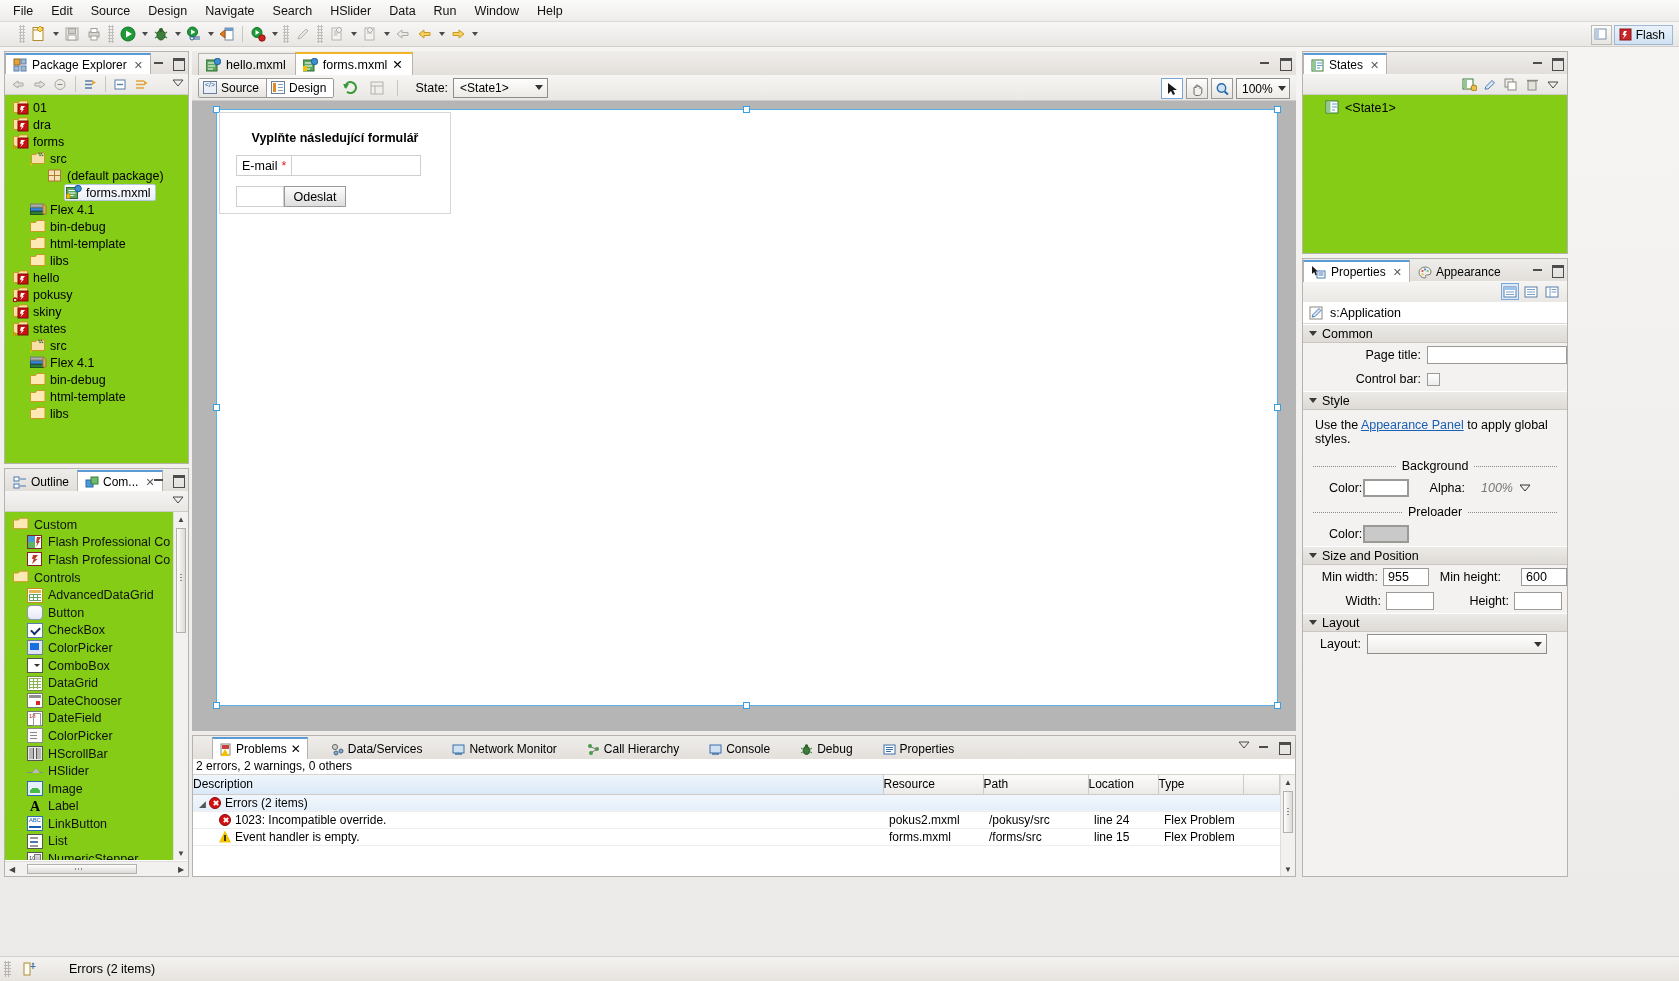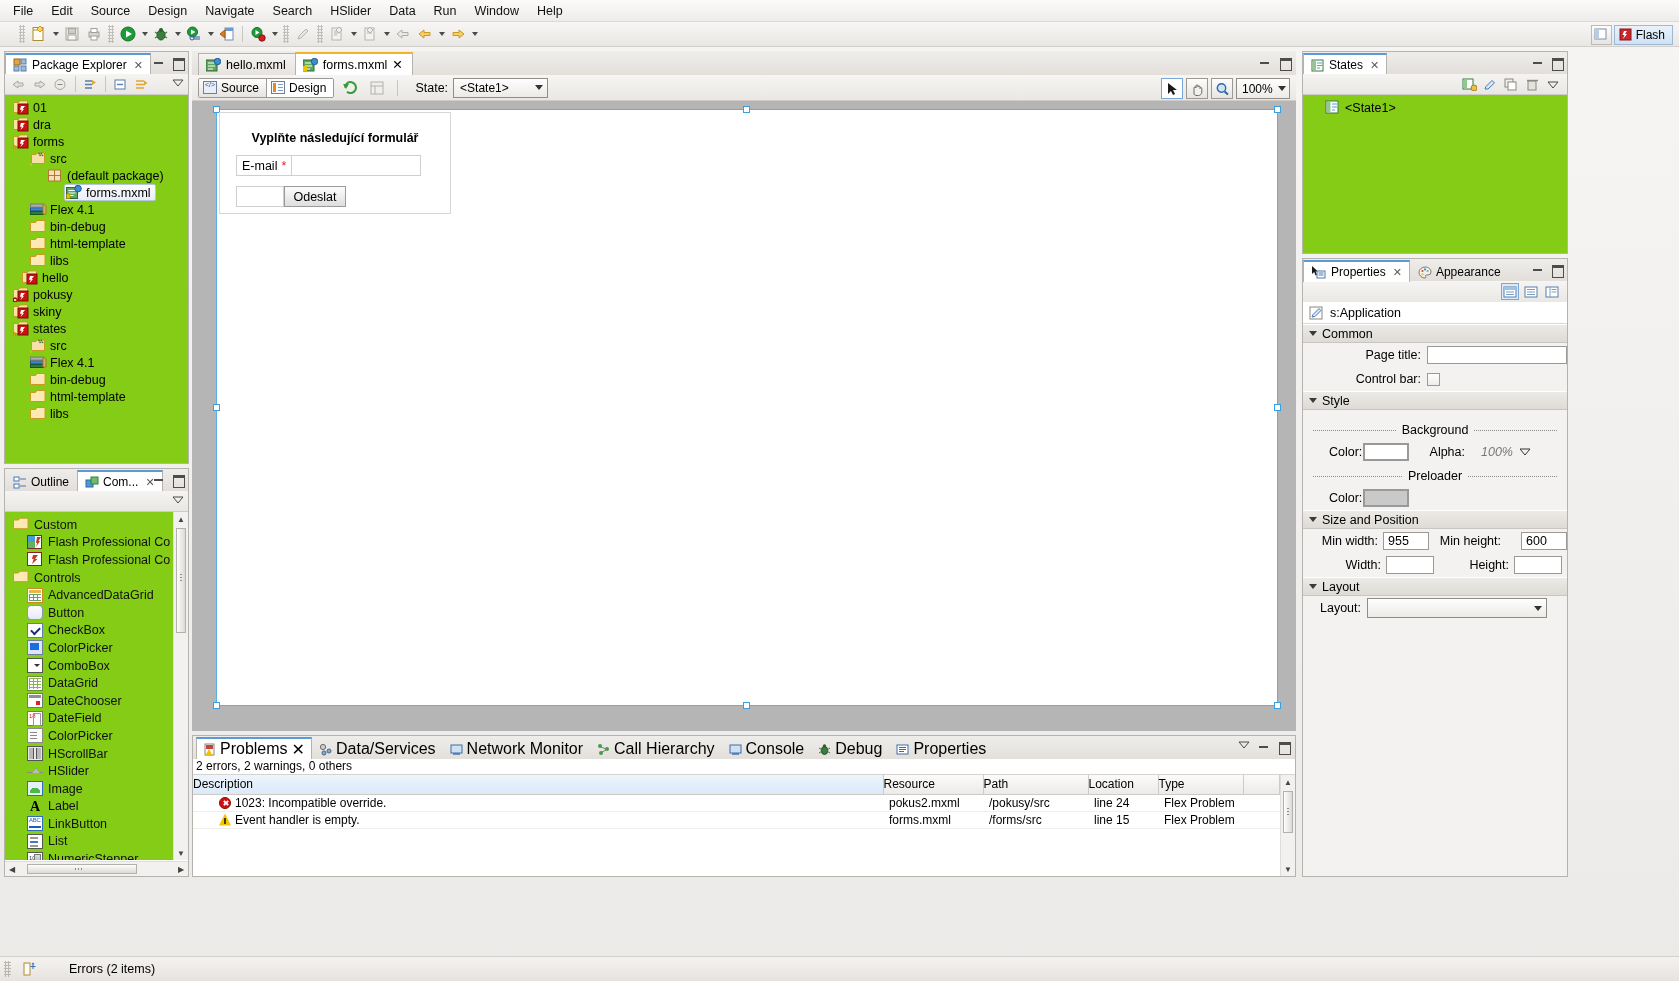--- a/index.html
+++ b/index.html
@@ -170,22 +170,22 @@
      padding: 0 5px; font-size:12.5px; gap:4px;}
   .req { color:#e02020; }
   .finput { height:21px; width:129px; border:1px solid #cfcfcf; border-left:none; background:#fff;}
   .fspacer { height:21px; width:48px; border:1px solid #cfcfcf; background:#fff;}
   .fbtn { height:21px; width:62px; border:1px solid #9a9a9a; background:linear-gradient(#fcfcfc,#dedede);
      display:flex;align-items:center;justify-content:center;font-size:12.5px;}
 
   
   .prob-tabs { height:23px; display:flex; align-items:flex-end;
      background: linear-gradient(#efedea,#e3e0dc); padding-left: 3px; position:relative;}
-  .ptab { display:flex;align-items:center;gap:4px;height:21px;padding:0 6px;font-size:16px;
-     border:1px solid transparent; border-bottom:none;}
+  .ptab { display:flex;align-items:center;gap:4px;height:21px;padding:0 6px;font-size:12px;
+     border:1px solid transparent; border-bottom:none;margin-left:16px;}
   .ptab.active{ background:#fff;border-color:#b6b3ae;border-top:2px solid #5a9ad6;height:22px;}
   .probsum { height:16px; font-size:12px; padding-left:3px; border-bottom:1px solid #d6d3ce; background:#fff;}
   .ptable { width:100%; border-collapse: collapse; font-size:12px; background:#fff;}
   .ptable th { font-weight:normal; text-align:left; height:19px;
      background:linear-gradient(#fbfbfa,#eceae7); border-right:1px solid #cecbc6; border-bottom:1px solid #cecbc6; padding-left:0;}
   .ptable th.sel { background: linear-gradient(#eef5fc,#dbe9f8); }
   .ptable td { height:17px; border-bottom:1px solid #f0eeec; padding-left:6px; white-space:nowrap;}
   .grouprow td { background: linear-gradient(#f2f7fd,#e4eef9); }
   .err-ico, .warn-ico { width:12px;height:12px; display:inline-block; position:relative; margin-right:4px; vertical-align:-2px;}
   .err-ico{ background:#d51010; border-radius:50%; border:1px solid #8d0707;}
@@ -532,21 +532,21 @@
               </span>
             </div>
             <div class="trow" style="padding-left: 25px;">
               <span style="display: flex; align-items: center;">
                 <span class="ico"><svg width="16" height="15">
                     <path d="M0.5 3.5h5l1.4-2h8.1v11H0.5z" fill="#fde9b4" stroke="#c79a20"></path>
                   </svg></span>
                 <span>libs</span>
               </span>
             </div>
-            <div class="trow" style="padding-left: 17px;">
+            <div class="trow" style="padding-left: 8px;">
               <span style="display: flex; align-items: center;">
                 <span class="ico"><svg width="16" height="15">
                     <path d="M0.5 2.5h5l1.2-1.6h7.8v11.6H0.5z" fill="#fbe3a3" stroke="#c79a20"></path>
                     <rect x="5" y="4" width="10" height="10" fill="#cc1111" stroke="#7d0c0c"></rect>
                     <path d="M8 6h4l-2.5 3.2H11L7.5 13l1.3-3.2H7z" fill="#fff"></path>
                   </svg></span>
                 <span>hello</span>
               </span>
             </div>
             <div class="trow" style="padding-left: 8px;">
@@ -966,20 +966,28 @@
             <tr>
               <th class="sel" style="width:690px;">Description</th>
               <th style="width:100px;">Resource</th>
               <th style="width:105px;">Path</th>
               <th style="width:70px;">Location</th>
               <th style="width:85px;">Type</th>
               <th></th>
             </tr>
           </thead>
           <tbody id="problems-body">
+              <tr class="grouprow">
+                <td><span class="twisty">◢</span><span class="err-ico"></span><span>Errors (2 items)</span></td>
+                <td></td>
+                <td></td>
+                <td></td>
+                <td></td>
+                <td></td>
+              </tr>
               <tr class="">
                 <td><span style="display:inline-block;width:20px"></span><span class="err-ico"></span><span>1023: Incompatible override.</span></td>
                 <td>pokus2.mxml</td>
                 <td>/pokusy/src</td>
                 <td>line 24</td>
                 <td>Flex Problem</td>
                 <td></td>
               </tr>
               <tr class="">
                 <td><span style="display:inline-block;width:20px"></span><span class="warn-ico"></span><span>Event handler is empty.</span></td>
@@ -1133,20 +1141,23 @@
         </div>
         <div class="prow">
           <span class="plabel" style="width:108px;">Control bar:</span>
           <span class="pcheck" style="margin-left:6px;"></span>
         </div>
 
         <div class="section">
           <span class="tw"></span>
           <span>Style</span>
         </div>
+        <div class="styletext">
+          <span>Use the </span><a class="lnk">Appearance Panel</a><span> to apply global styles.</span>
+        </div>
 
         <div class="divider-lbl" style="margin:10px 10px 0 10px;">
           <span class="dots"></span>
           <span>Background</span>
           <span class="dots"></span>
         </div>
         <div class="prow">
           <span class="plabel" style="width:28px;margin-left:16px;">Color:</span>
           <span class="colorbox" style="margin-left:6px;"></span>
           <span class="plabel" style="width:42px;margin-left:14px;">Alpha:</span>

